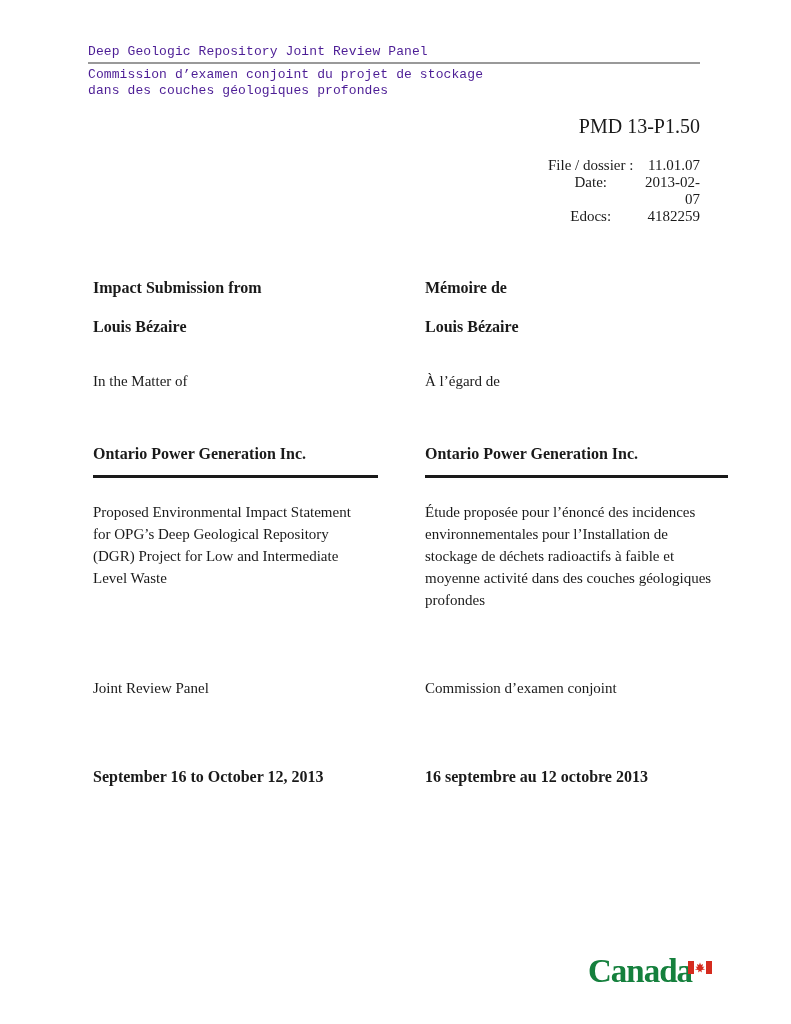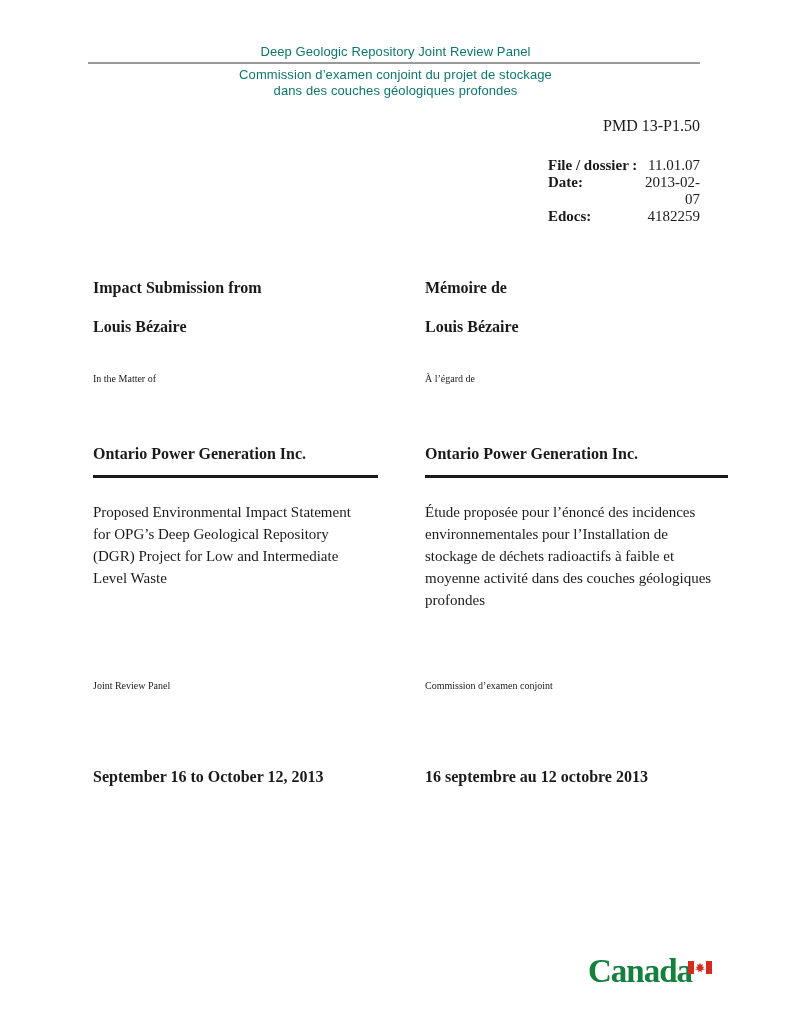--- a/index.html
+++ b/index.html
@@ -18,75 +18,74 @@
   }
 
   
   .letterhead {
     position: absolute;
     left: 88px;
     top: 44px;
     width: 615px;
   }
   .letterhead-title {
-    font-family: Liberation Sans, sans-serif;
+    font-family: Liberation Mono, monospace;
     font-size: 13px;
     line-height: 16px;
-    color: #0f766e;
+    color: #4c1d95;
     letter-spacing: 0.1px;
     white-space: pre-line;
-    text-align: center;
   }
   .letterhead-rule {
     height: 2px;
     background: #999999;
     width: 612px;
     margin: 2px 0 3px 0;
   }
 
   
   .reference {
     position: absolute;
     top: 117px;
     right: 91px;
     text-align: right;
     font-size: 16px;
   }
   .pmd-number {
-    font-size: 16px;
+    font-size: 20px;
     line-height: 18px;
   }
   .reference-table {
     margin-top: 22px;
     width: 152px;
     display: grid;
     grid-template-columns: auto 1fr;
     font-size: 15px;
     line-height: 17px;
   }
-  .reference-label { text-align: left; font-weight: bold; }
+  .reference-label { text-align: center; }
   .reference-value { text-align: right; }
 
   
   .body-grid {
     position: absolute;
     left: 93px;
     top: 279px;
     display: grid;
     grid-template-columns: 285px 303px;
     column-gap: 47px;
     grid-template-rows: 39px 55px 72px 30px 26px 179px 88px auto;
     font-size: 15px;
   }
   .heading-bold {
     font-weight: bold;
     font-size: 16px;
   }
   .plain-text {
-    font-size: 10px;
+    font-size: 15px;
   }
   .black-rule {
     width: 100%;
     height: 3px;
     background: #1a1a1a;
     align-self: start;
   }
   .description {
     white-space: pre-line;
     line-height: 22px;

